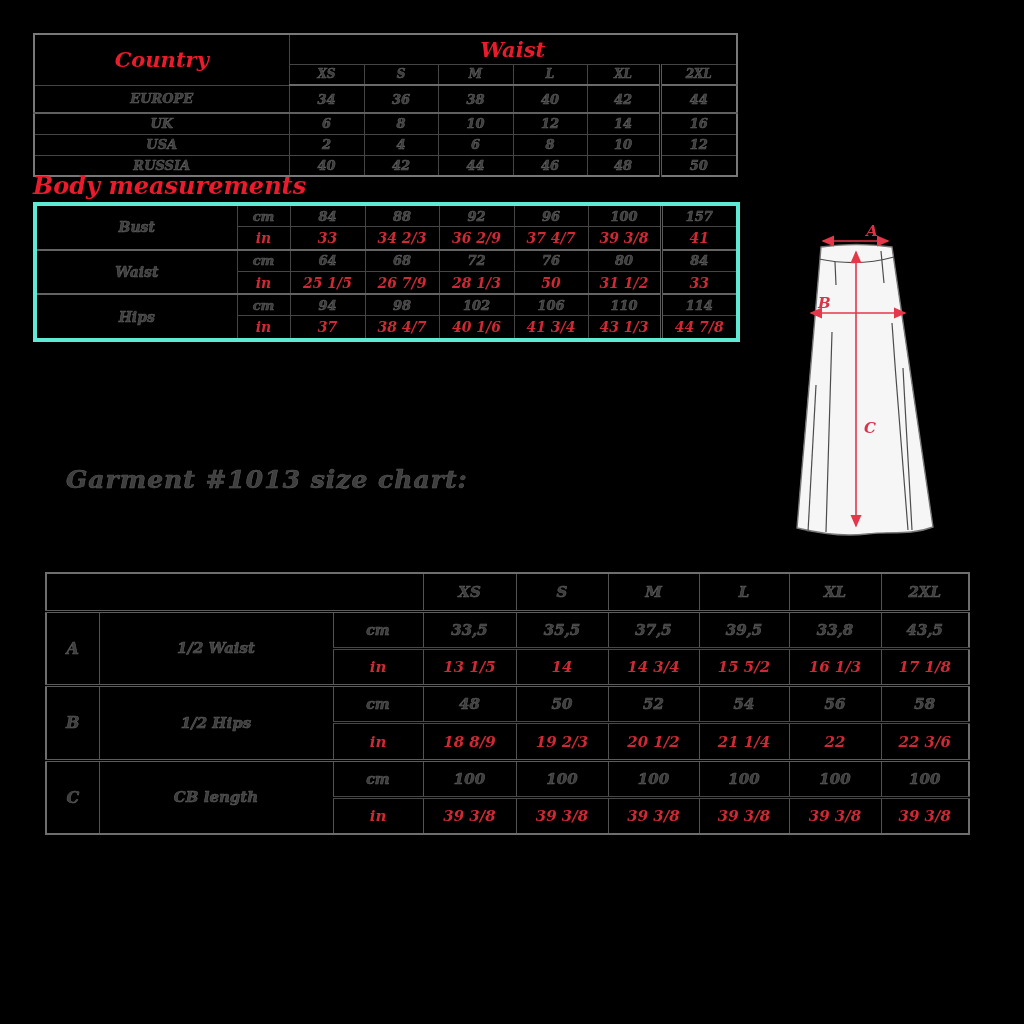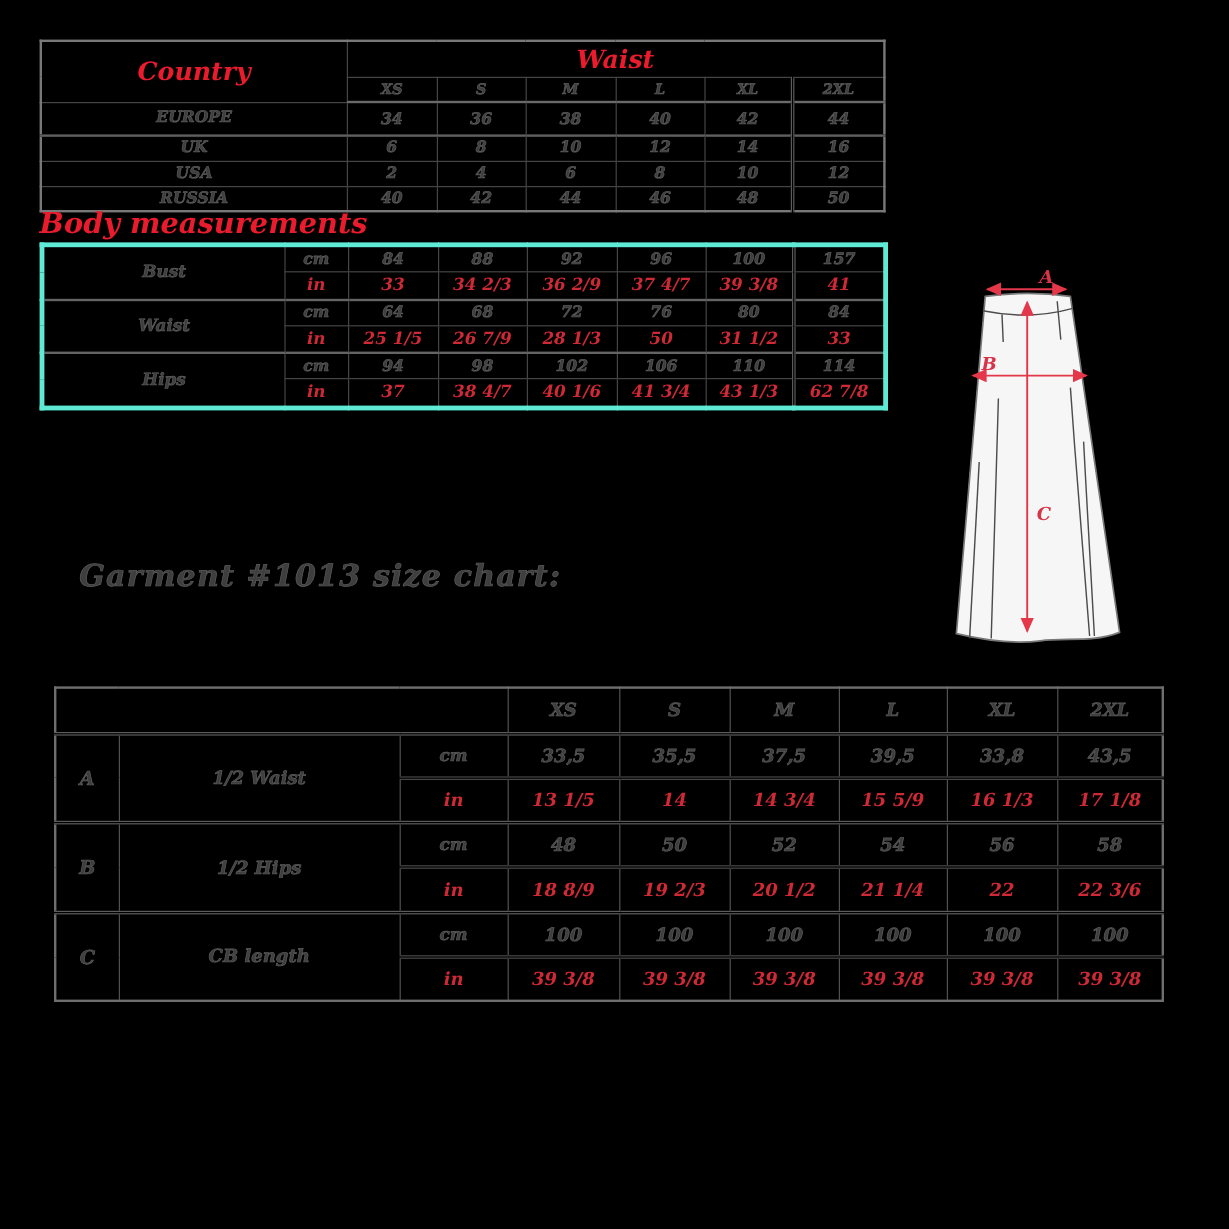--- a/index.html
+++ b/index.html
@@ -192,21 +192,21 @@
       <td class="dark">110</td>
       <td class="dark dl">114</td>
     </tr>
     <tr class="inrow">
       <td class="redv inu">in</td>
       <td class="redv in">37</td>
       <td class="redv in">38 4/7</td>
       <td class="redv in">40 1/6</td>
       <td class="redv in">41 3/4</td>
       <td class="redv in">43 1/3</td>
-      <td class="redv in dl">62 7/8</td>
+      <td class="redv in dl">44 7/8</td>
     </tr>
   </tbody>
     </table>
 </div>
 
 <svg id="skirt" class="abs" width="190" height="332" viewBox="0 0 190 332">
   <defs>
     <marker id="ah" markerWidth="9" markerHeight="8" refX="7" refY="3.5" orient="auto-start-reverse">
       <path d="M0,0 L8,3.5 L0,7 Z" fill="#e4374a"></path>
     </marker>
@@ -268,21 +268,21 @@
       <td class="dark">37,5</td>
       <td class="dark">39,5</td>
       <td class="dark">33,8</td>
       <td class="dark">43,5</td>
     </tr>
     <tr class="gin">
       <td class="redv">in</td>
       <td class="redv">13 1/5</td>
       <td class="redv">14</td>
       <td class="redv">14 3/4</td>
-      <td class="redv">15 5/9</td>
+      <td class="redv">15 5/2</td>
       <td class="redv">16 1/3</td>
       <td class="redv">17 1/8</td>
     </tr>
 
     <tr class="gcm">
       <td rowspan="2" class="dark letter">B</td>
       <td rowspan="2" class="dark">1/2 Hips</td>
       <td class="dark unitcm">cm</td>
       <td class="dark">48</td>
       <td class="dark">50</td>

